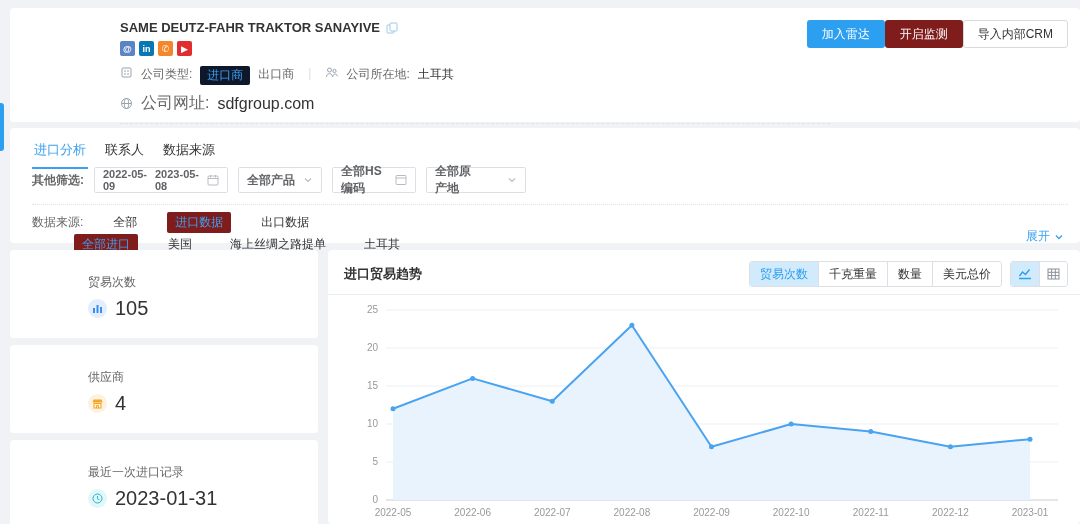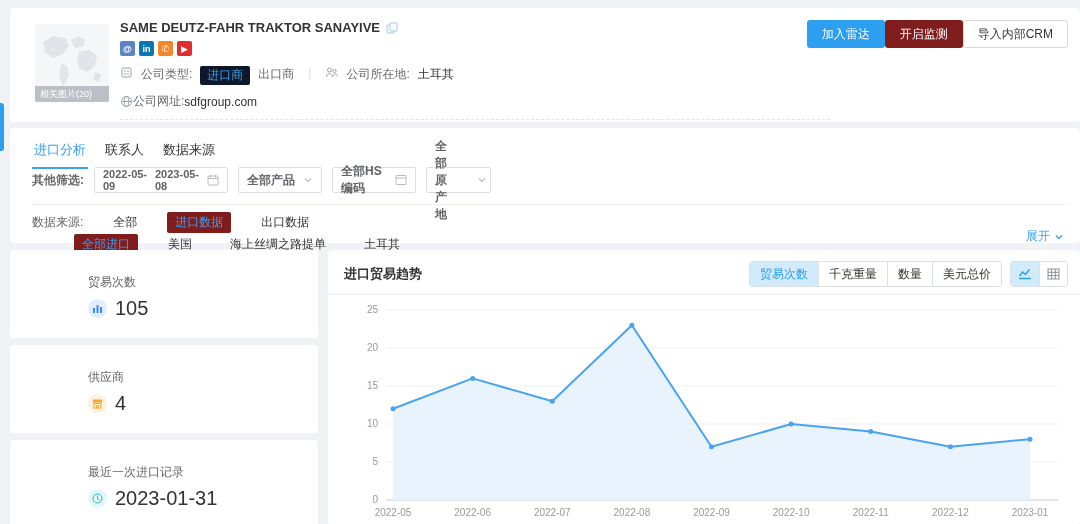--- a/index.html
+++ b/index.html
@@ -23,41 +23,41 @@
   .social.email { background:#5b84c4; }
   .social.linkedin { background:#0a77b5; }
   .social.phone { background:#f5862b; }
   .social.youtube { background:#e12d2d; }
   .meta-row { display:flex; gap:8px; margin-top:10px; font-size:12px; color:#666; }
   .meta-icon { color:#9aa3ad; display:inline-flex; }
   .tag-importer { background:#0f172a; color:#3aa1f1; padding:1px 7px; border-radius:2px; }
   .tag-exporter { color:#666; }
   .pipe { color:#dcdfe3; margin:0 6px; }
   .meta-val { color:#333; }
-  .website-row { display:flex; align-items:center; gap:0; margin-top:8px; font-size:12px; color:#666; }
+  .website-row { display:flex; align-items:center; gap:8px; margin-top:8px; font-size:16px; color:#666; }
   .dashed-div { border-top:1px dashed #e3e4e8; margin-top:9px; }
   .similar-box { margin-top:8px; width:152px; height:26px; border:1px solid #d9d9d9; border-radius:2px; font-size:12px; color:#666; display:flex; align-items:center; justify-content:space-between; padding:0 8px; cursor:pointer; background:#fff; }
   .header-actions { position:absolute; top:12px; right:12px; display:flex; }
   .btn { height:28px; padding:0 14px; font-size:12px; border-radius:3px; border:1px solid transparent; cursor:pointer; font-family:inherit; }
   .btn-primary { background:#2d9ff0; color:#fff; }
   .btn-disabled { background:#7f1d1d; color:#fdfdfd; }
   .btn-plain { background:#fff; color:#333; border-color:#d9d9d9; }
 
   
   .section2 { left:10px; top:128px; width:1070px; height:115px; }
   .tabs { position:absolute; left:22px; top:4px; display:flex; gap:15px; }
   .tab { font-size:13px; color:#333; padding:9px 2px 8px; cursor:pointer; border-bottom:2px solid transparent; }
   .tab.active { color:#3aa1f1; border-bottom-color:#3aa1f1; }
   .filter-row { position:absolute; left:22px; top:39px; display:flex; align-items:center; gap:10px; font-size:12px; color:#666;font-weight:bold; }
   .fbox { height:26px; border:1px solid #dcdfe3; border-radius:2px; background:#fff; display:flex; align-items:center; gap:6px; padding:0 8px; color:#606266; cursor:pointer; }
   .fbox .ficon { color:#b8bcc2; display:inline-flex; }
   .date-box { width:134px; font-size:11px; justify-content:space-between; }
   .sel-product { width:84px; justify-content:space-between; }
   .sel-hs { width:84px; justify-content:space-between; }
-  .sel-origin { width:65px; justify-content:space-between;gap:30px; }
+  .sel-origin { width:100px; justify-content:space-between;gap:30px; }
   .dotted-div { position:absolute; left:22px; right:12px; top:76px; border-top:1px dotted #e0e2e6; }
   .source-row { position:absolute; left:22px; top:84px; display:flex; align-items:center; gap:22px; font-size:12px; }
   .source-label { color:#666; }
   .src-opt { color:#333; cursor:pointer; padding:2px 8px; border-radius:2px; }
   .src-opt.active { background:#7f1d1d; color:#3aa1f1; }
   .sub-row { position:absolute; left:64px; top:106px; display:flex; align-items:center; gap:22px; font-size:12px; }
   .expand { position:absolute; right:16px; top:100px; color:#3aa1f1; font-size:12px; display:flex; align-items:center; gap:4px; cursor:pointer; }
 
   
   .stat-card { left:10px; width:308px; height:88px; }
@@ -84,32 +84,20 @@
   .chart-div { position:absolute; left:0; right:0; top:44px; border-top:1px solid #ebedf0; }
   #trend-svg { position:absolute; left:10px; top:50px; }
 </style>
 </head>
 <body>
 
 <div id="app">
   <div class="left-accent"></div>
 
   <div class="card header-card">
-    <div class="map-thumb">
-      <svg width="74" height="78" viewBox="0 0 74 78">
-        <g fill="#e1e4e9">
-          <path d="M8 18 l10 -6 12 2 4 8 -6 8 -10 4 -8 -6z"></path>
-          <path d="M26 40 l6 2 2 10 -6 10 -4 -8z"></path>
-          <path d="M36 16 l8 -4 6 4 -2 6 -8 2z"></path>
-          <path d="M44 28 l10 -2 8 6 -2 10 -8 6 -8 -4 -2 -8z"></path>
-          <path d="M60 48 l6 2 -2 8 -6 -2z"></path>
-        </g>
-      </svg>
-      <div class="map-overlay">相关图片(20)</div>
-    </div>
 
     <div class="company-info">
       <div class="name-row">
         <span>SAME DEUTZ-FAHR TRAKTOR SANAYIVE</span>
         <span class="copy-icon">
           <svg width="12" height="12" viewBox="0 0 12 12">
               <rect x="1" y="3" width="7" height="8" rx="1" fill="none" stroke="currentColor"></rect>
               <rect x="4" y="1" width="7" height="8" rx="1" fill="#fff" stroke="currentColor"></rect>
             </svg>
         </span>

